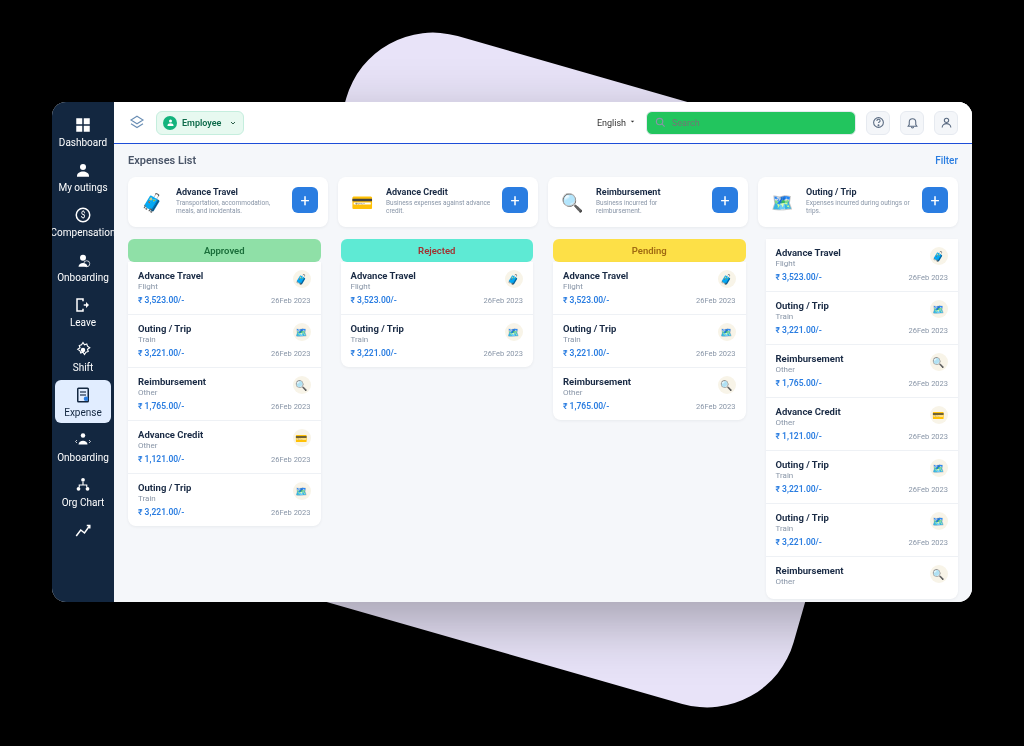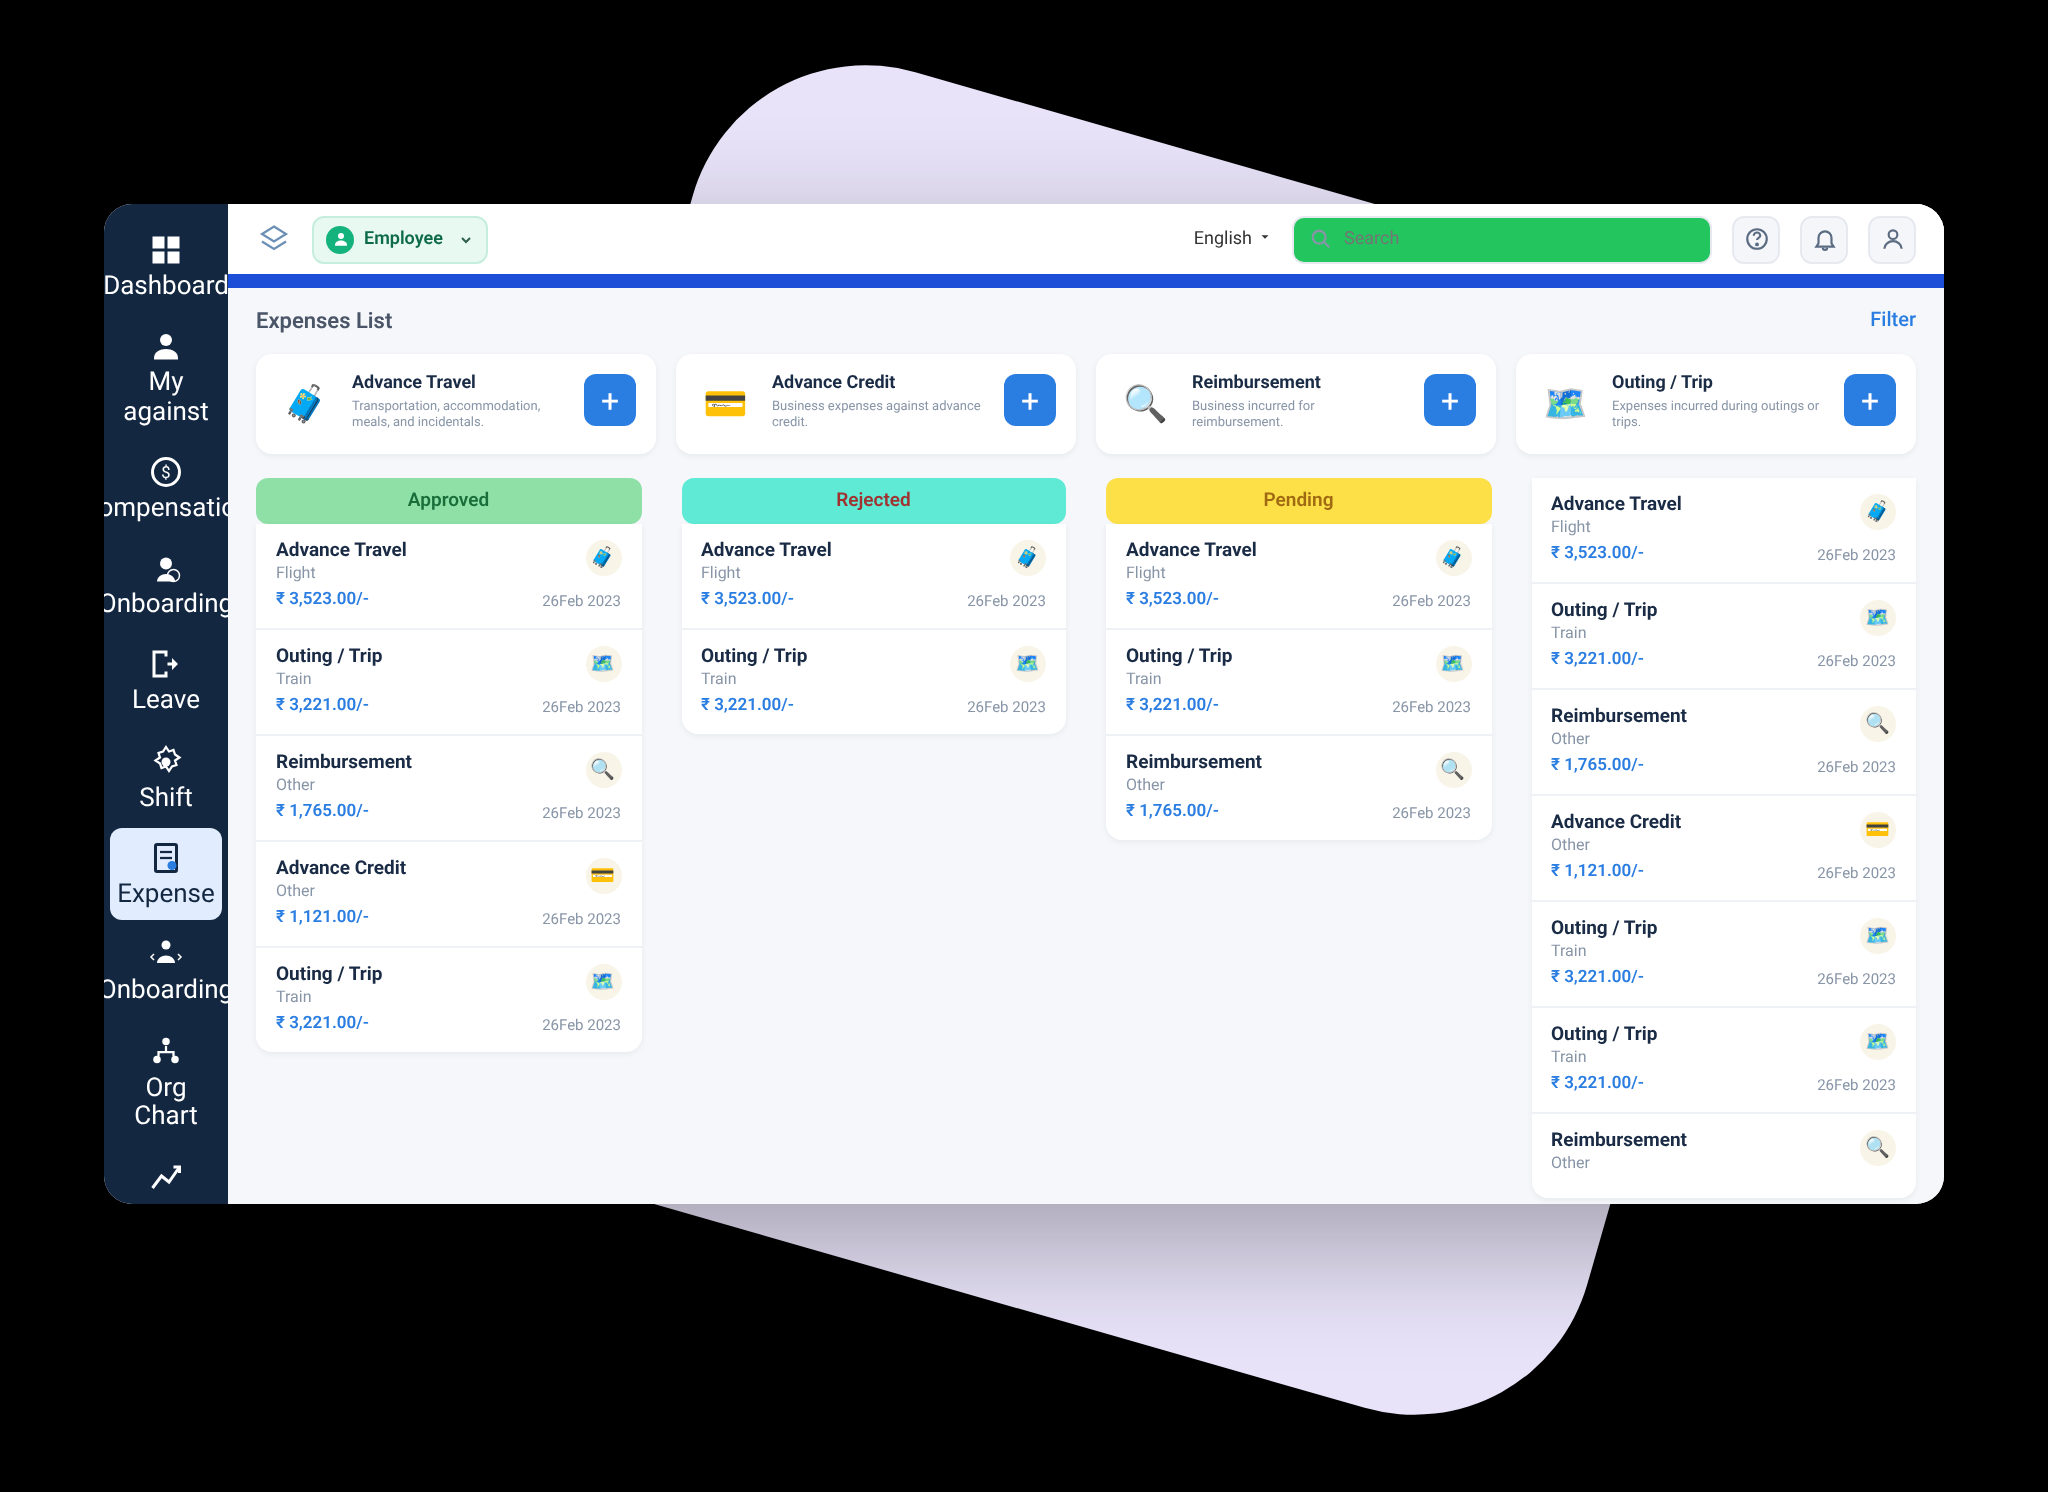--- a/index.html
+++ b/index.html
@@ -4,23 +4,23 @@
 <style>
 * { margin: 0; padding: 0; box-sizing: border-box; font-family: -apple-system, BlinkMacSystemFont, 'Segoe UI', Roboto, sans-serif; }
 body { background: #000; width: 1024px; height: 746px; overflow: hidden; position: relative; }
 .bg-shape { position: absolute; width: 580px; height: 580px; background: #e8e3f8; border-radius: 90px; transform: rotate(16deg); top: 80px; left: 280px; z-index: 0; }
 .app-window { position: absolute; top: 102px; left: 52px; width: 920px; height: 500px; background: #fff; border-radius: 14px; overflow: hidden; z-index: 1; box-shadow: 0 20px 60px rgba(0,0,0,0.3); display: flex; }
 .sidebar { width: 62px; background: #132740; display: flex; flex-direction: column; align-items: center; padding-top: 8px; gap: 2px; overflow-y: auto; scrollbar-width: none; }
 .sidebar::-webkit-scrollbar { display: none; }
 .sidebar-item { width: 56px; display: flex; flex-direction: column; align-items: center; justify-content: center; padding: 6px 2px 5px; color: #fff; cursor: pointer; border-radius: 6px; gap: 3px; }
 .sidebar-item.active { background: #e1edff; color: #132740; }
 .sidebar-item .icon { width: 18px; height: 18px; }
-.sidebar-item .label { font-size: 13px; text-align: center; line-height: 1.1; }
+.sidebar-item .label { font-size: 10px; text-align: center; line-height: 1.1; }
 .main { flex: 1; display: flex; flex-direction: column; background: #f5f7fa; overflow: hidden; }
-.topbar { height: 42px; background: #fff; border-bottom: 7px solid #1d4ed8; display: flex; align-items: center; padding: 0 14px; gap: 10px; }
+.topbar { height: 42px; background: #fff; border-bottom: 1px solid #1d4ed8; display: flex; align-items: center; padding: 0 14px; gap: 10px; }
 .logo-dot { width: 18px; height: 18px; position: relative; }
 .logo-dot svg { width: 100%; height: 100%; }
 .role-pill { background: #e7f9f0; border: 1px solid #c5eede; border-radius: 6px; padding: 4px 22px 4px 6px; display: flex; align-items: center; gap: 5px; font-size: 9px; color: #0d6a4a; font-weight: 600; position: relative; cursor: pointer; }
 .role-pill .av { width: 14px; height: 14px; background: #14b37d; border-radius: 50%; display: flex; align-items: center; justify-content: center; }
 .role-pill .chev { position: absolute; right: 6px; }
 .spacer { flex: 1; }
 .lang { font-size: 9px; color: #333; display: flex; gap: 3px; cursor: pointer; padding-left: 32px; }
 .search-box { width: 210px; height: 24px; background: #22c55e; border: 1px solid #e6eaf0; border-radius: 6px; display: flex; align-items: center; padding: 0 8px; gap: 6px; }
 .search-box input { border: none; background: transparent; outline: none; font-size: 9px; flex: 1; color: #333; }
 .icon-btn { width: 24px; height: 24px; background: #f4f6f9; border: 1px solid #e6eaf0; border-radius: 6px; display: flex; align-items: center; justify-content: center; cursor: pointer; color: #5a6b82; }
@@ -72,21 +72,21 @@
         </span>
       <span class="label">Dashboard</span>
     </div>
     <div class="sidebar-item">
       <span class="icon">
           <svg viewBox="0 0 24 24" fill="currentColor">
             <circle cx="12" cy="8" r="4"></circle>
             <path d="M4 20c0-4 4-6 8-6s8 2 8 6v1H4z"></path>
           </svg>
         </span>
-      <span class="label">My against</span>
+      <span class="label">My outings</span>
     </div>
     <div class="sidebar-item">
       <span class="icon">
           <svg viewBox="0 0 24 24" fill="currentColor">
             <circle cx="12" cy="12" r="9" fill="none" stroke="currentColor" stroke-width="2"></circle>
             <text x="12" y="16" font-size="11" text-anchor="middle" fill="currentColor">$</text>
           </svg>
         </span>
       <span class="label">Compensation</span>
     </div>

